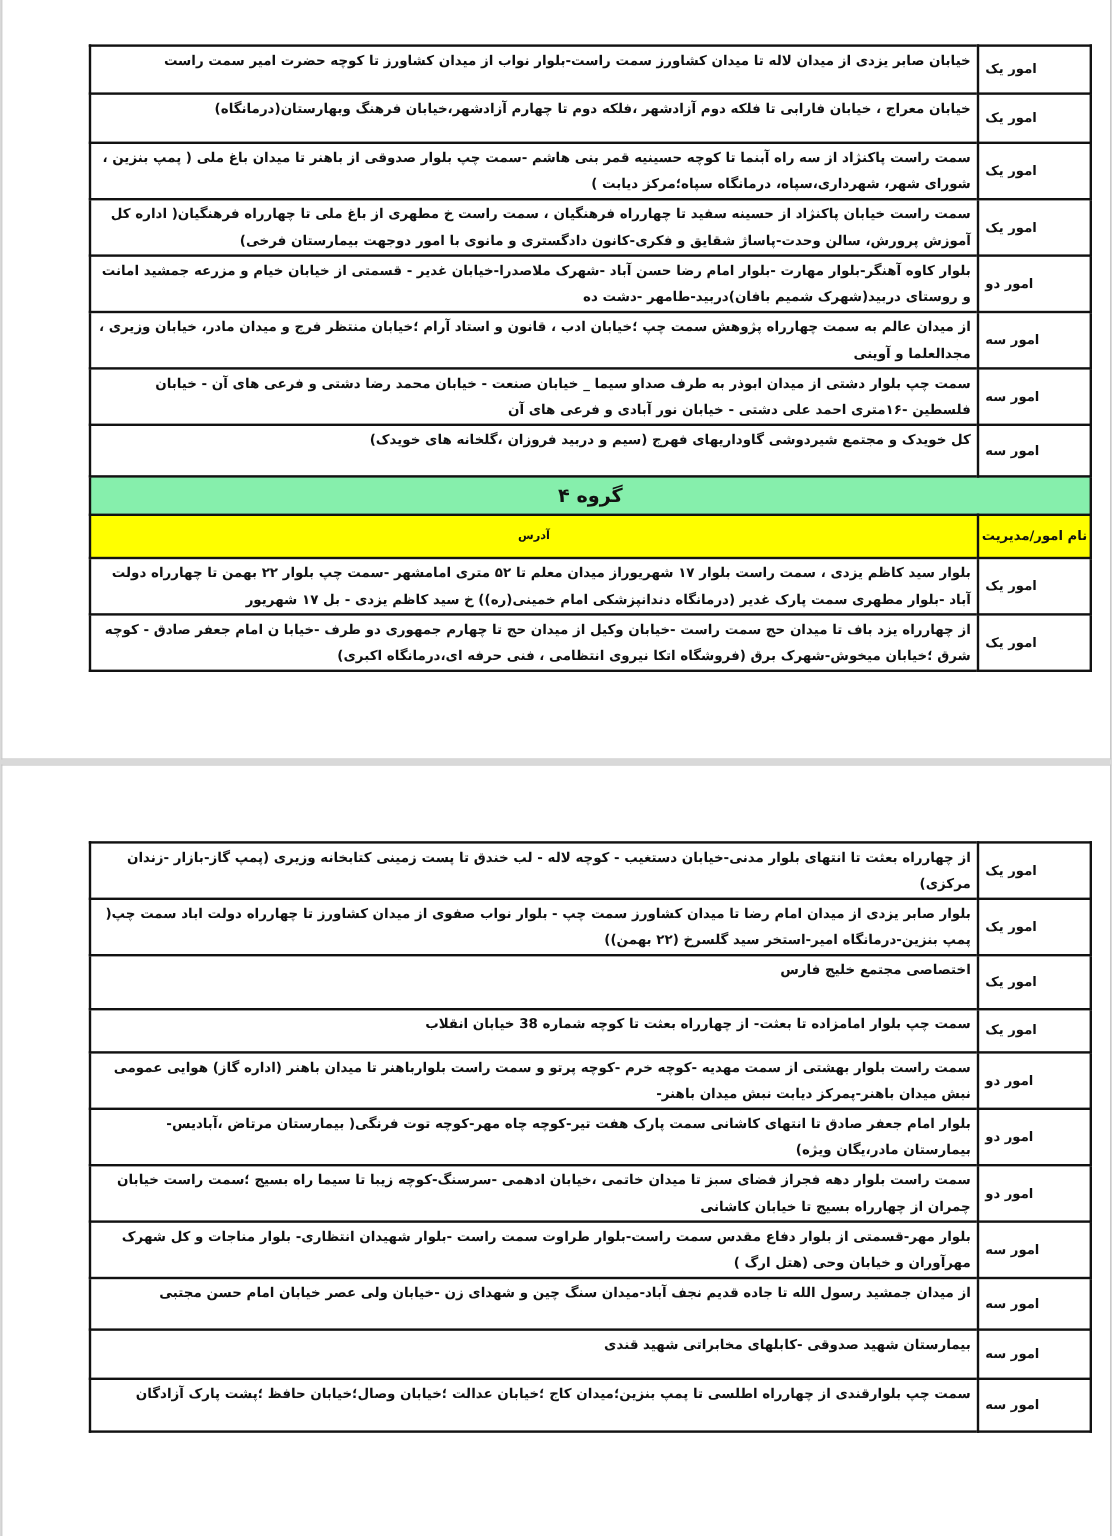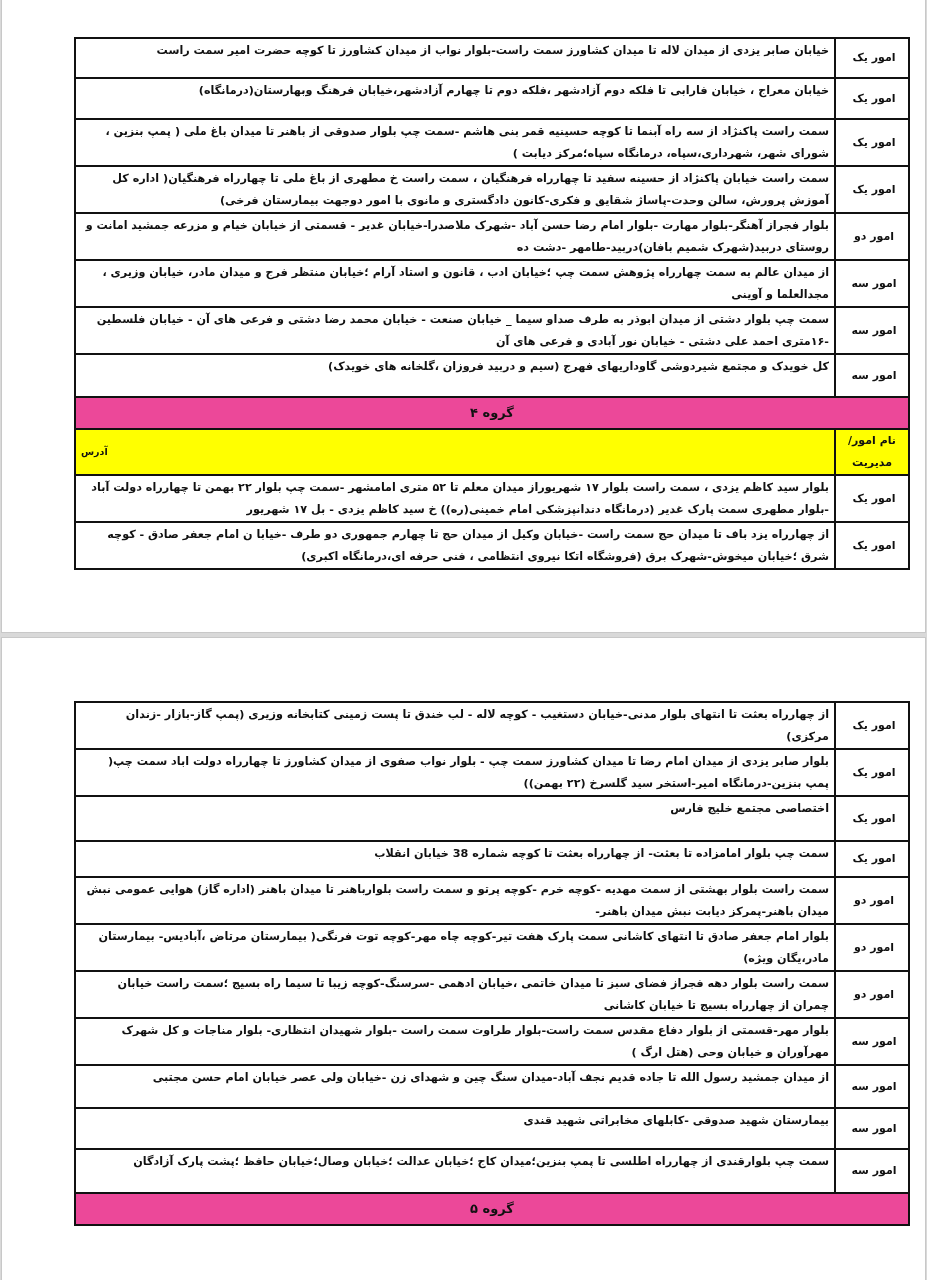--- a/index.html
+++ b/index.html
@@ -17,30 +17,30 @@
       position:absolute; left:72px; width:836px; border-collapse:collapse;
       direction:rtl; table-layout:fixed;
     }
     #page1 table.sched { top:37px; }
     #page2 table.sched { top:63px; }
     table.sched td {
       border:2px solid #111; padding:0 5px; vertical-align:top;
       font-size:11.2px; font-weight:bold; line-height:22px; color:#111;
     }
     table.sched td.dept {
-      width:66px; text-align:center; vertical-align:middle; font-weight:bold; font-size:11px;
-      padding-right:1px;
+      width:66px; text-align:left; vertical-align:middle; font-weight:bold; font-size:11px;
+      padding-right:21px;
     }
     table.sched td.addr { text-align:right; padding-top:1px;margin-top:45px; }
     tr.group td {
-      background:#ec4899; text-align:center; vertical-align:middle;
-      font-size:13px; font-weight:bold; height:30px;
+      background:#86efac; text-align:center; vertical-align:middle;
+      font-size:16px; font-weight:bold; height:30px;
     }
     tr.colhead td {
-      background:#ffff00; text-align:left; vertical-align:middle;
+      background:#ffff00; text-align:center; vertical-align:middle;
       font-size:9.5px; font-weight:bold; height:34px;
     }
     tr.colhead td.dept { text-align:center; padding:0 2px; }
   </style>
 </head>
 <body>
 
 <div class="page" id="page1">
   <table class="sched">
     <tbody id="p1-body">
@@ -55,21 +55,21 @@
         <tr style="height: 47px;">
           <td class="dept">امور یک</td>
           <td class="addr">سمت راست  پاکنژاد از سه راه آبنما تا کوچه حسینیه قمر بنی هاشم -سمت چپ بلوار صدوقی از باهنر تا میدان باغ ملی ( پمپ بنزین  ، شورای شهر، شهرداری،سپاه، درمانگاه سپاه؛مرکز دیابت )</td>
         </tr>
         <tr style="height: 42px;">
           <td class="dept">امور یک</td>
           <td class="addr">سمت راست خیابان پاکنژاد از حسینه سفید تا چهارراه فرهنگیان ، سمت راست خ مطهری از باغ ملی تا چهارراه فرهنگیان( اداره کل آموزش پرورش، سالن وحدت-پاساژ شقایق و فکری-کانون دادگستری و مانوی با امور دوجهت بیمارستان فرخی)</td>
         </tr>
         <tr style="height: 43px;">
           <td class="dept">امور دو</td>
-          <td class="addr">بلوار فجراز آهنگر-بلوار مهارت -بلوار امام رضا حسن آباد -شهرک ملاصدرا-خیابان غدیر - قسمتی از خیابان خیام و مزرعه جمشید امانت و روستای دربید(شهرک شمیم بافان)دربید-طامهر -دشت ده</td>
+          <td class="addr">بلوار کاوه آهنگر-بلوار مهارت -بلوار امام رضا حسن آباد -شهرک ملاصدرا-خیابان غدیر - قسمتی از خیابان خیام و مزرعه جمشید امانت و روستای دربید(شهرک شمیم بافان)دربید-طامهر -دشت ده</td>
         </tr>
         <tr style="height: 40px;">
           <td class="dept">امور سه</td>
           <td class="addr">از میدان عالم به سمت چهارراه پژوهش سمت چپ ؛خیابان ادب ، قانون و استاد آرام ؛خیابان منتظر فرج و میدان مادر، خیابان وزیری ، مجدالعلما و آوینی</td>
         </tr>
         <tr style="height: 47px;">
           <td class="dept">امور سه</td>
           <td class="addr">سمت چپ بلوار دشتی از  میدان ابوذر به طرف صداو سیما  _ خیابان صنعت - خیابان محمد رضا دشتی و فرعی های آن - خیابان فلسطین -۱۶متری احمد علی دشتی - خیابان نور آبادی و فرعی های آن</td>
         </tr>
         <tr style="height: 43px;">
@@ -135,18 +135,15 @@
           <td class="addr">از میدان جمشید رسول الله تا جاده قدیم نجف آباد-میدان سنگ چین و شهدای زن -خیابان ولی عصر خیابان امام حسن مجتبی</td>
         </tr>
         <tr style="height: 41px;">
           <td class="dept">امور سه</td>
           <td class="addr">بیمارستان شهید صدوقی -کابلهای مخابراتی شهید قندی</td>
         </tr>
         <tr style="height: 44px;">
           <td class="dept">امور سه</td>
           <td class="addr">سمت چپ بلوارقندی از چهارراه اطلسی تا پمپ بنزین؛میدان کاج ؛خیابان عدالت ؛خیابان وصال؛خیابان حافظ ؛پشت پارک آزادگان</td>
         </tr>
-        <tr class="group">
-          <td colspan="2">گروه ۵</td>
-        </tr>
       </tbody>
   </table>
 </div>
 
 </body></html>

